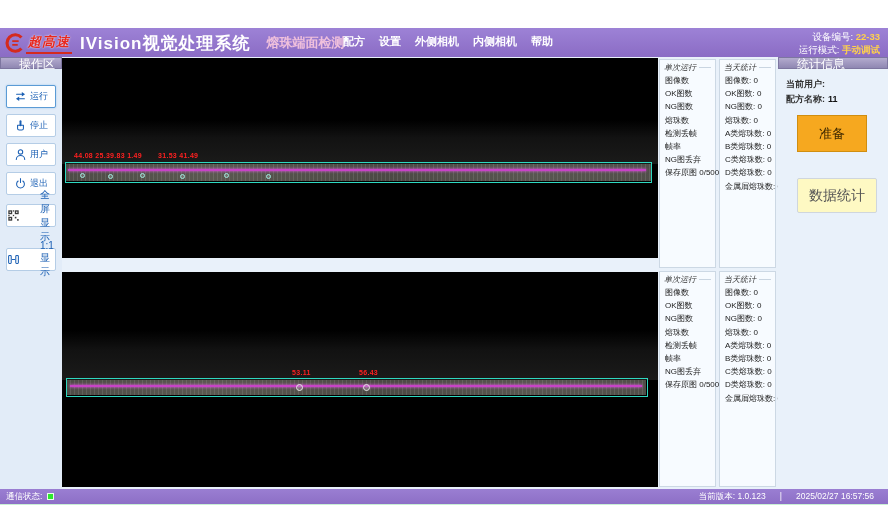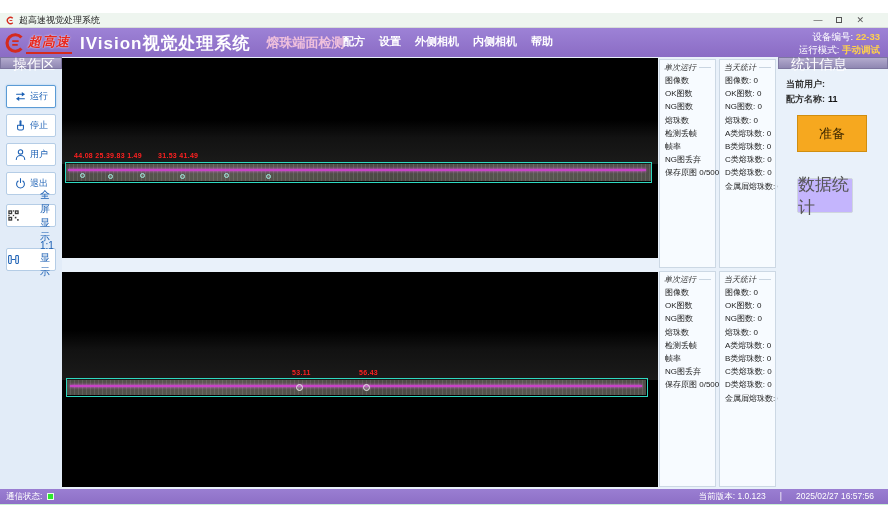--- a/index.html
+++ b/index.html
@@ -25,21 +25,21 @@
   .menu-item { color:#fff; font-size:11px; font-weight:bold; cursor:default; }
   .header-info { position:absolute; right:8px; top:2px; text-align:right; font-size:9.5px; line-height:13px; }
   .header-info .lbl { color:#fff; }
   .header-info .val { color:#ffd24a; font-weight:bold; }
 
   
   .main { position:absolute; left:0; top:57px; width:888px; height:432px; background:#e9f1fa; }
 
   
   .sidebar { position:absolute; left:0; top:0; width:62px; height:432px; background:#e2ecf8; }
-  .panel-cap { height:12px; background:linear-gradient(#b3abce,#8f87b2); color:#fff; font-size:14px; line-height:12px; padding-left:12px; border:1px solid #7d76a0; }
+  .panel-cap { height:12px; background:linear-gradient(#b3abce,#8f87b2); color:#fff; font-size:12px; line-height:12px; padding-left:18px; border:1px solid #7d76a0; }
   .side-btn { position:absolute; left:6px; width:50px; height:23px; background:#fff; border:1px solid #b5cde6; border-radius:2px; display:flex; align-items:center; justify-content:center; gap:3px; color:#1a5fb4; font-size:9px; cursor:default; }
   .side-btn.focused { border:1.5px solid #5b9bd5; box-shadow:0 0 2px #9cc4ea; }
   .side-btn .ic { width:13px; height:13px; flex:0 0 auto; }
   .side-btn.small-label { font-size:10px;gap:20px; }
 
   
   .viewport { position:absolute; background:#000; overflow:hidden; }
   .vp-top { left:62px; top:1px; width:596px; height:200px; }
   .vp-bottom { left:62px; top:215px; width:596px; height:215px; }
   .haze { position:absolute; left:0; right:0; background:linear-gradient(#000 0%,#121212 40%,#1b1b1a 100%); }
@@ -60,47 +60,35 @@
   .card-legend::after { content:""; flex:1; border-top:1px solid #c9d5e1; margin-left:3px; }
   .card-rows { position:absolute; top:14px; left:5px; right:2px; }
   .card-rows .row { font-size:8px; color:#222; line-height:13.2px; white-space:nowrap; }
 
   
   .info-panel { position:absolute; left:778px; top:0; width:110px; height:432px; background:#e9f1fa; }
   .info-body { padding:8px 8px; }
   .info-line { font-size:9px; font-weight:bold; color:#333; line-height:15px; white-space:nowrap; }
   .info-line .v { font-weight:bold; color:#111; margin-left:3px; }
   .btn-prepare { position:absolute; left:19px; top:58px; width:70px; height:37px; background:#f6a81f; border:1px solid #d08e10; color:#3d2800; font-size:13px; display:flex; align-items:center; justify-content:center; cursor:default; }
-  .btn-datastat { position:absolute; left:19px; top:121px; width:56px; height:35px; background:#c4b5fd; border:1px solid #cfd6dd; border-radius:2px; color:#555; font-size:17px; font-family:"Liberation Serif",serif; display:flex; align-items:center; justify-content:center; cursor:default; }
+  .btn-datastat { position:absolute; left:19px; top:121px; width:80px; height:35px; background:#fef9c3; border:1px solid #cfd6dd; border-radius:2px; color:#555; font-size:14px; font-family:"Liberation Serif",serif; display:flex; align-items:center; justify-content:center; cursor:default; }
 
   
   .status-bar { position:absolute; left:0; top:489px; width:888px; height:16px; background:linear-gradient(#9a7ed2,#8d6fc6); display:flex; align-items:center; font-size:8.5px; color:#fff; padding:0 6px; border-bottom:1px solid #c9f0d4; }
   .comm-dot { width:7px; height:7px; background:#2ce82c; border:1px solid #e8ffe8; margin-left:5px; }
   .status-right { margin-left:auto; display:flex; align-items:flex-start; gap:14px; padding-right:8px; }
 
   svg .bl { stroke:#1a5fb4; fill:none; stroke-width:1.6; stroke-linecap:round; stroke-linejoin:round; }
   svg .blf { fill:#1a5fb4; stroke:none; }
 </style>
 </head>
 <body>
 
 <div class="stage">
 
-  <div class="os-titlebar">
-    <svg class="os-logo" viewBox="0 0 20 20">
-      <path d="M15 5 A7 7 0 1 0 15 15" stroke="#d42a1e" stroke-width="3" fill="none"></path>
-      <path d="M8 10 h6" stroke="#d42a1e" stroke-width="2"></path>
-    </svg>
-    <span class="os-title">超高速视觉处理系统</span>
-    <div class="win-controls">
-      <span class="win-btn">—</span>
-      <span class="win-btn win-max-box"></span>
-      <span class="win-btn">✕</span>
-    </div>
-  </div>
 
   <div class="app-header">
     <div class="brand">
       <svg class="brand-swirl" viewBox="0 0 24 24">
         <path d="M19 6 A9 9 0 1 0 19 18" stroke="#d42a1e" stroke-width="3.4" fill="none"></path>
         <path d="M9 10 h7 M9 14 h6" stroke="#d42a1e" stroke-width="1.8"></path>
       </svg>
       <span class="brand-zh">超高速</span>
     </div>
     <span class="app-title">IVision视觉处理系统</span>

